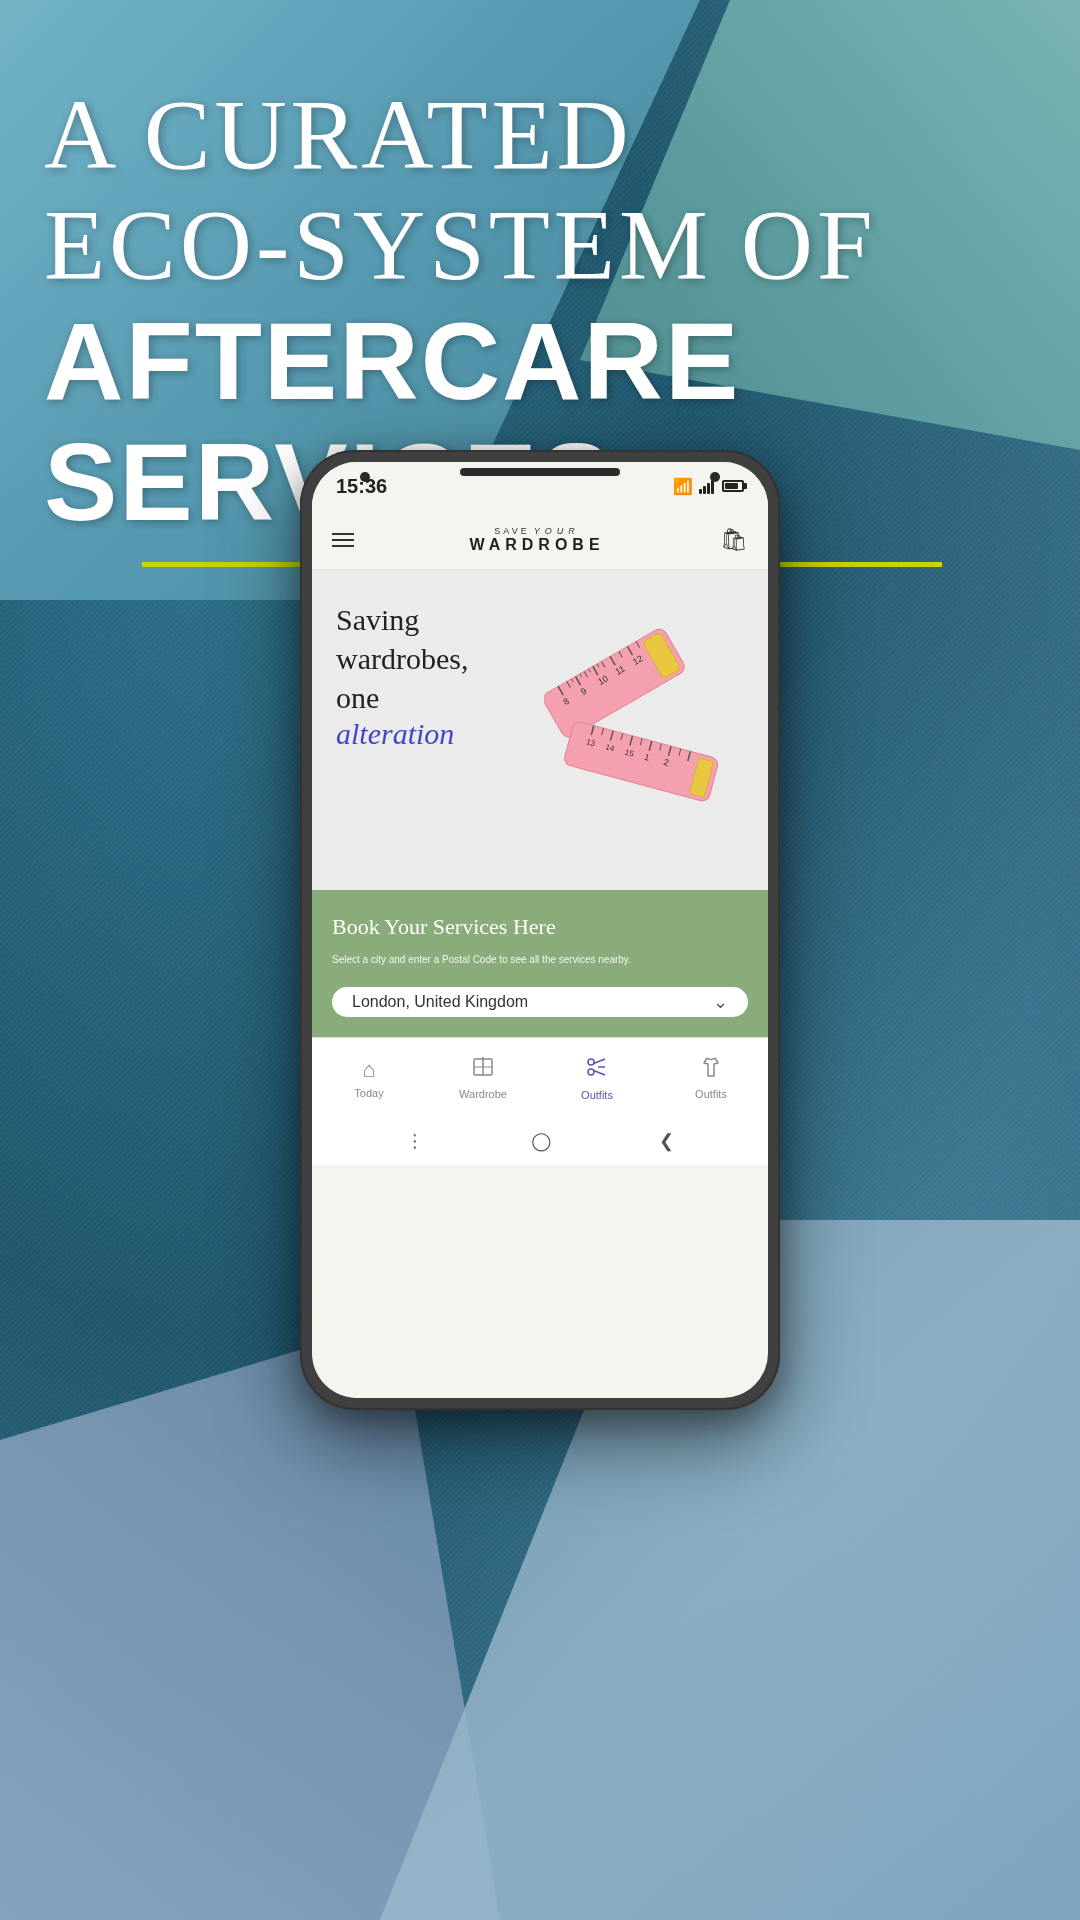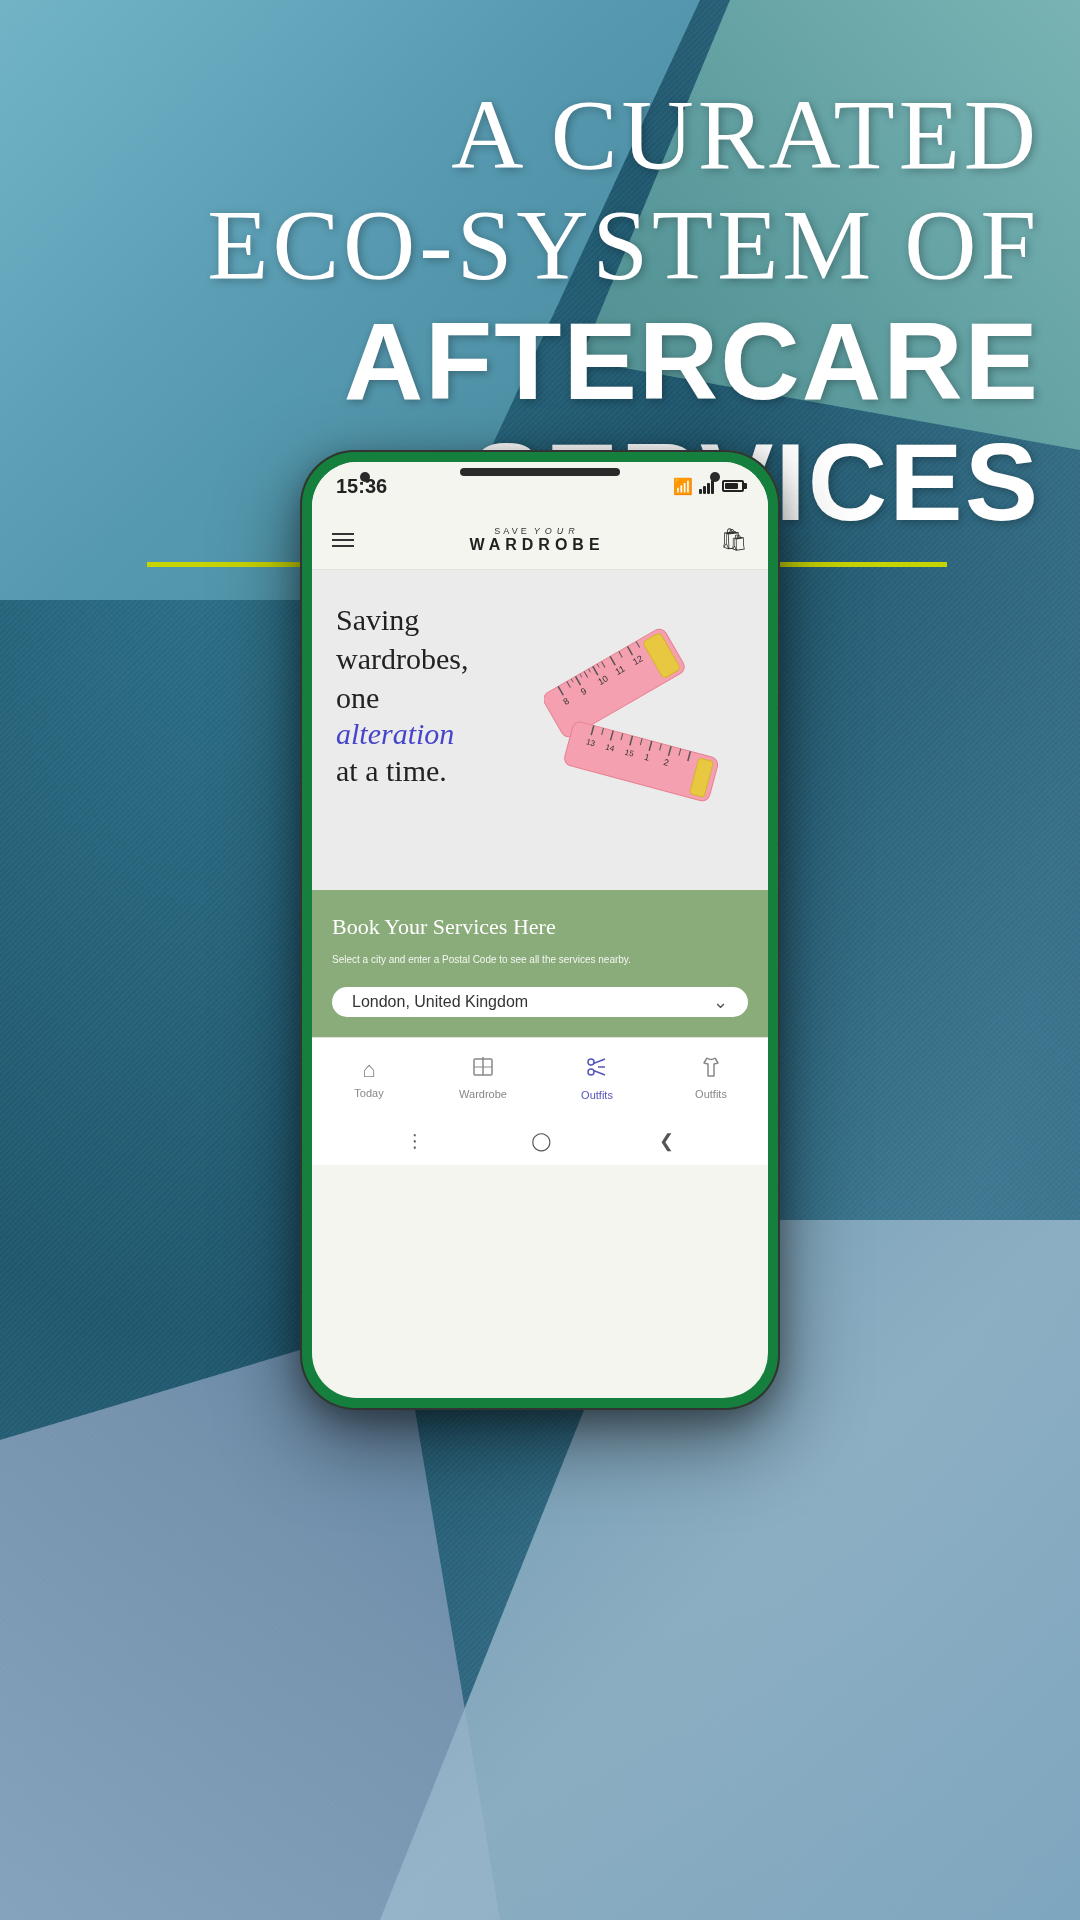--- a/index.html
+++ b/index.html
@@ -80,23 +80,23 @@
       width: 500px; height: 600px;
       background: linear-gradient(45deg, #9ab0cc 0%, #8aa0bc 60%, #7090b0 100%);
       clip-path: polygon(0 20%, 80% 0, 100% 100%, 0 100%);
       opacity: 0.8;
     }
 
     
     .headline-area {
       position: absolute;
       top: 80px;
-      left: 13px;
+      left: 4px;
       right: 0;
-      text-align: right;
+      text-align: left;
       padding: 0 40px;
       z-index: 10;
     }
 
     .headline-line1 {
       font-size: 100px;
       font-weight: 400;
       color: white;
       text-shadow: 2px 2px 8px rgba(0,0,0,0.3);
       letter-spacing: 4px;
@@ -136,21 +136,21 @@
       position: absolute;
       top: 450px;
       left: 50%;
       transform: translateX(-50%);
       z-index: 20;
     }
 
     .phone-outer {
       width: 480px;
       height: 960px;
-      background: #15803d;
+      background: #404040;
       border-radius: 55px;
       padding: 12px;
       box-shadow: 
         0 30px 80px rgba(0,0,0,0.5),
         0 10px 30px rgba(0,0,0,0.3),
         inset 0 0 0 2px #333;
       position: relative;
     }
 
     
@@ -508,21 +508,20 @@
         <span class="bag-icon">🛍</span>
       </div>
 
       <div class="hero-section">
         <div class="hero-inner">
           <div class="hero-text-area">
             <div class="hero-main-text">Saving</div>
             <div class="hero-main-text">wardrobes,</div>
             <div class="hero-main-text">one</div>
             <div class="hero-alteration">alteration</div>
-            <div class="hero-main-text">at a time.</div>
           </div>
 
           <div class="hero-image-area">
             <svg class="tape-measure-svg" viewBox="0 0 200 250" xmlns="http://www.w3.org/2000/svg">
 
               <g transform="rotate(-30, 100, 125)">
 
                 <rect x="30" y="40" width="140" height="50" rx="8" fill="#f4a0b0" stroke="#e88090" stroke-width="1"></rect>
 
                 <rect x="145" y="44" width="20" height="42" rx="4" fill="#e8c840" stroke="#d4b430" stroke-width="1"></rect>

